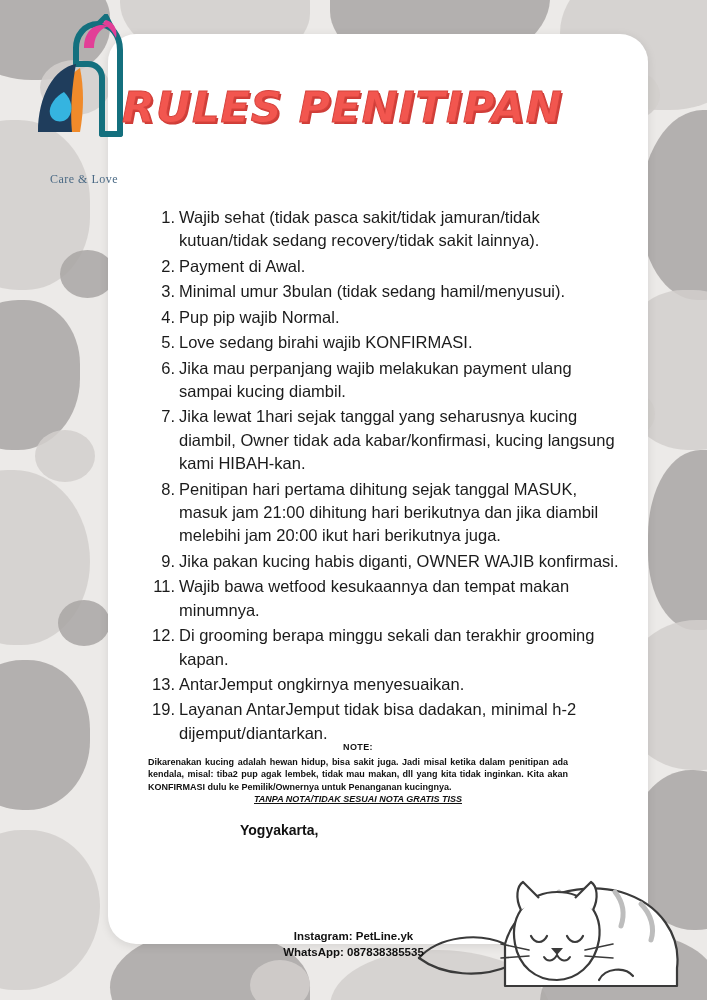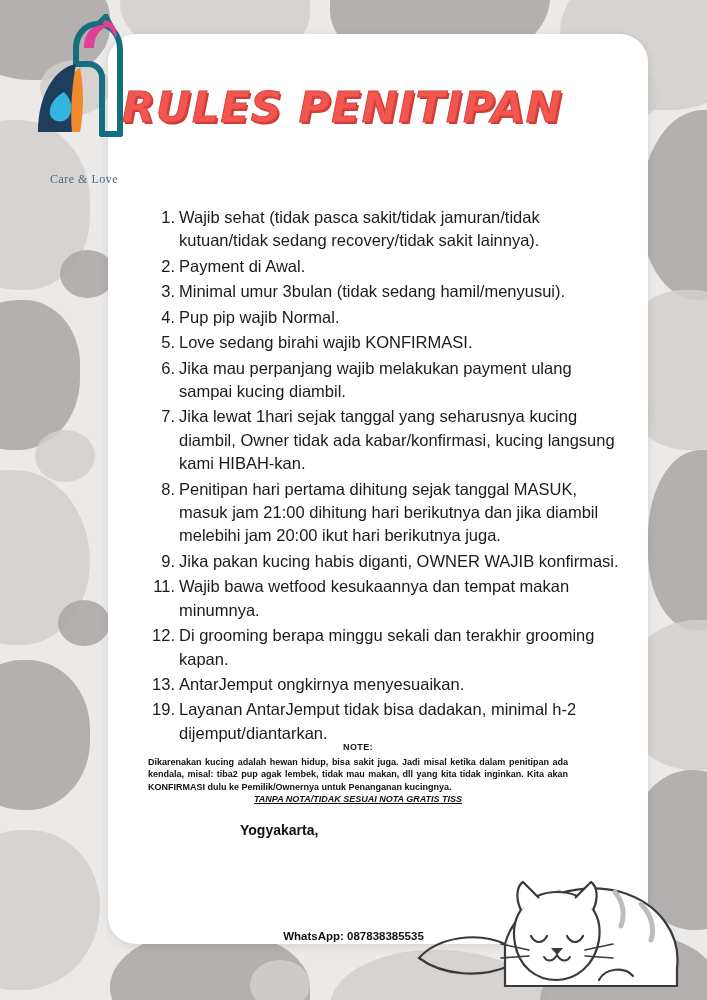--- a/index.html
+++ b/index.html
@@ -325,14 +325,15 @@
   <path d="M142 108 L154 108 L148 115 Z" fill="#3a3a3a"></path>
   <path d="M148 115 C144 122 138 122 135 117" fill="none" stroke="#3a3a3a" stroke-width="2" stroke-linecap="round"></path>
   <path d="M148 115 C152 122 158 122 161 117" fill="none" stroke="#3a3a3a" stroke-width="2" stroke-linecap="round"></path>
 
   <path d="M120 110 L92 104 M120 116 L92 118 M176 110 L204 104 M176 116 L204 118" fill="none" stroke="#3a3a3a" stroke-width="1.6" stroke-linecap="round"></path>
 
   <path d="M190 140 C196 128 216 126 224 136" fill="none" stroke="#3a3a3a" stroke-width="2.2" stroke-linecap="round"></path>
 </svg>
 
 <div id="contact">
+  <div>Instagram: PetLine.yk</div>
   <div>WhatsApp: 087838385535</div>
 </div>
 
 </body></html>

